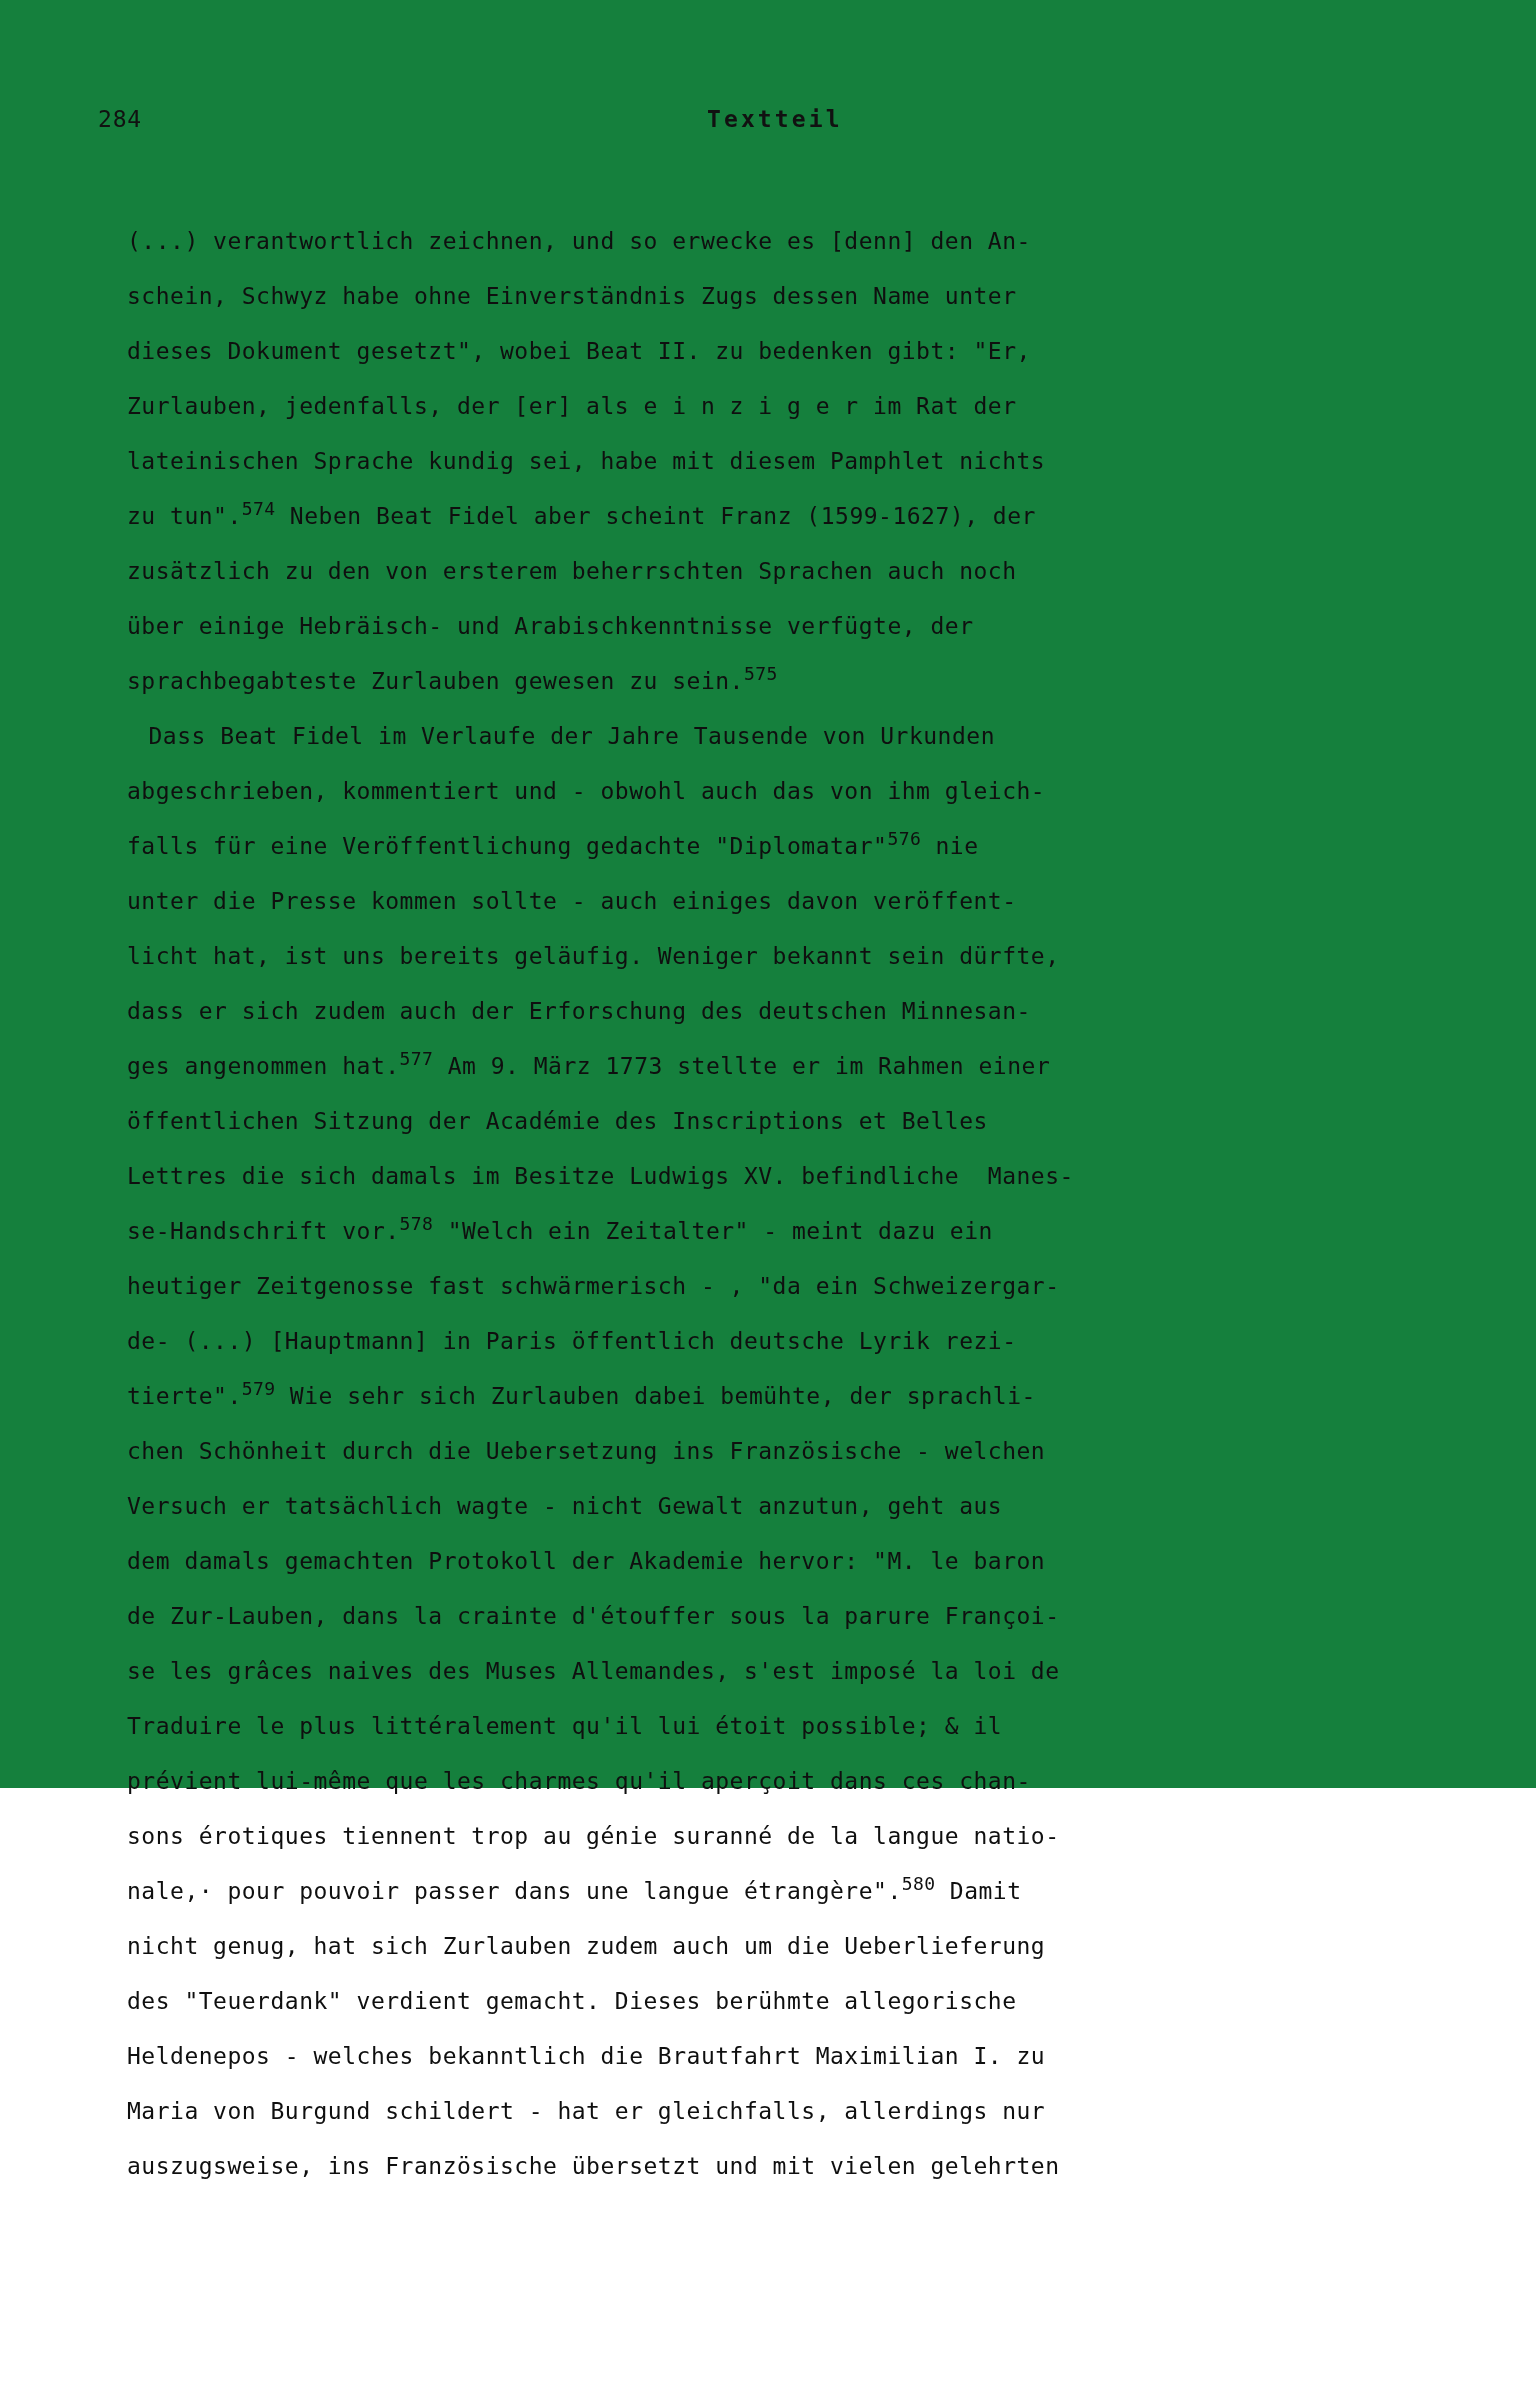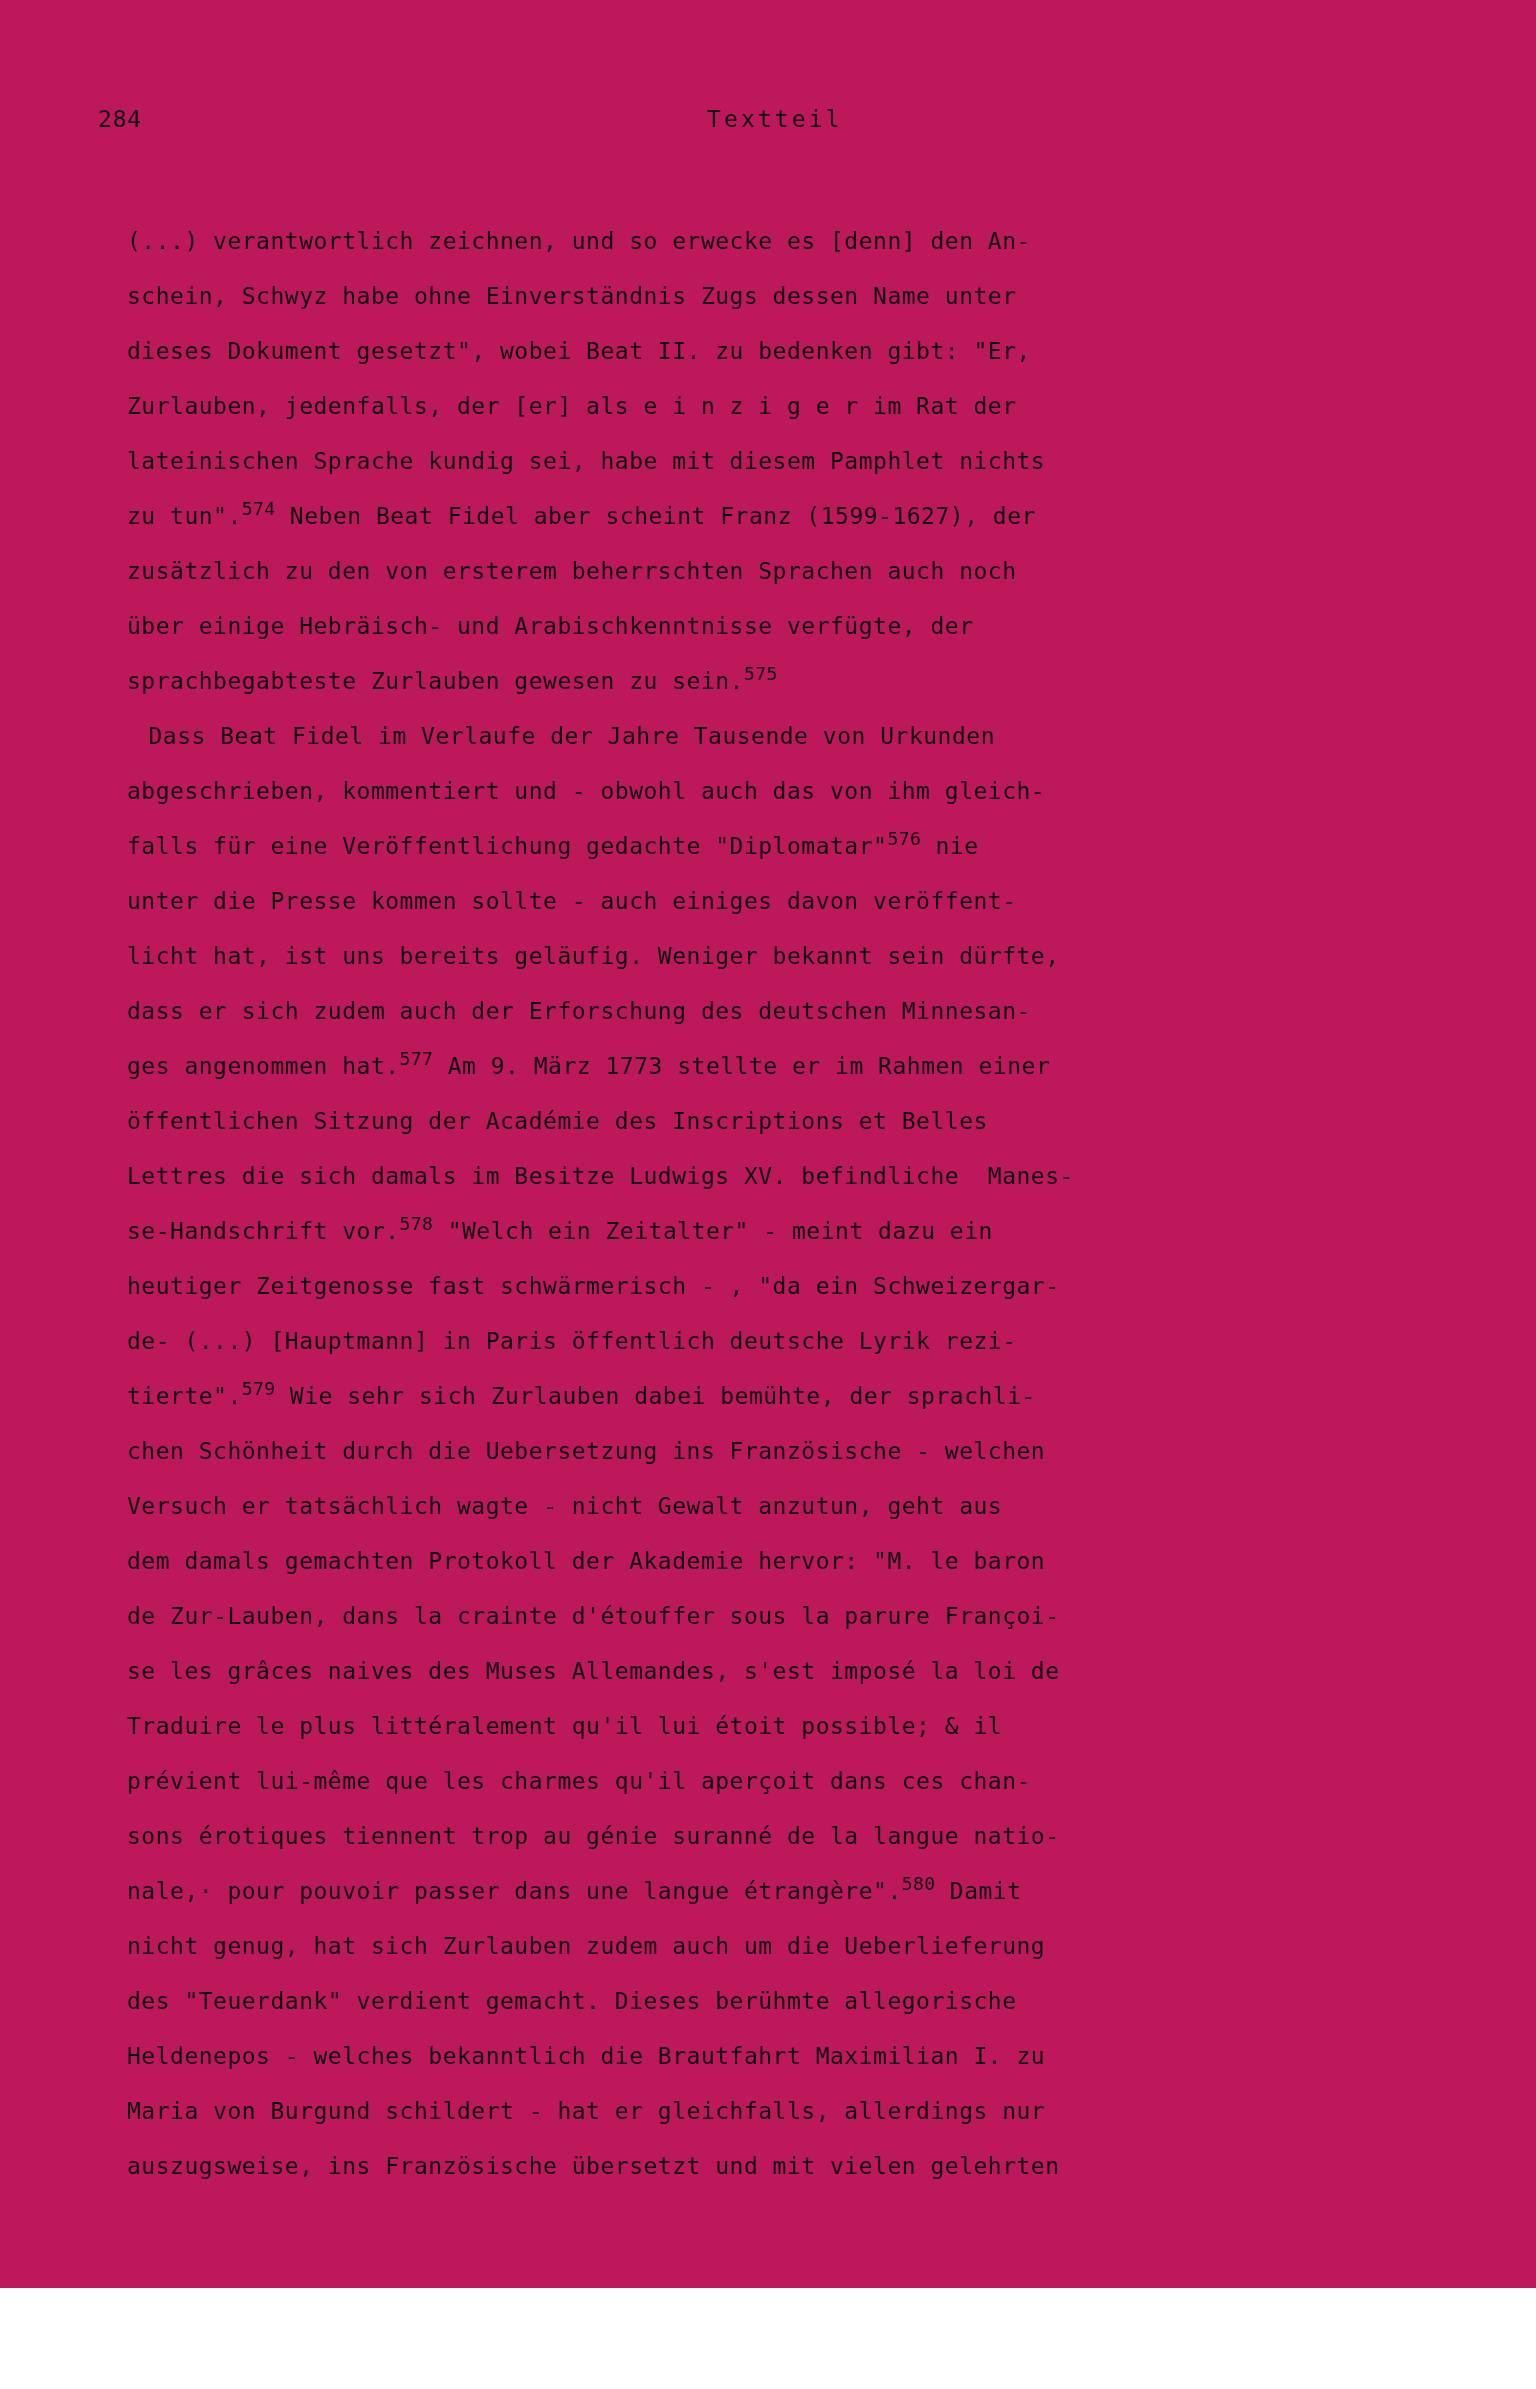--- a/index.html
+++ b/index.html
@@ -13,22 +13,22 @@
     font-family: "DejaVu Sans Mono", monospace;
     color: #0d0d0d;
     position: relative;
     overflow: hidden;
   }
   .page {
     position: absolute;
     left: 0;
     top: 0;
     width: 1537px;
-    height: 2288px;
-    background: #be185d;
+    height: 1788px;
+    background: #15803d;
   }
   .header {
     position: absolute;
     left: 0;
     top: 106px;
     width: 1537px;
     height: 38px;
   }
   .page-number {
     position: absolute;
@@ -38,20 +38,21 @@
     letter-spacing: 0.8px;
     color: #111;
   }
   .running-head {
     position: absolute;
     left: 707px;
     top: 0;
     font-size: 23px;
     letter-spacing: 3.1px;
     color: #111;
+    font-weight: bold;
   }
   .body-text {
     position: absolute;
     left: 110px;
     top: 214px;
     width: 1352px;
     font-size: 23px;
     line-height: 55px;
     letter-spacing: 0.5px;
     color: #0f0f0f;

